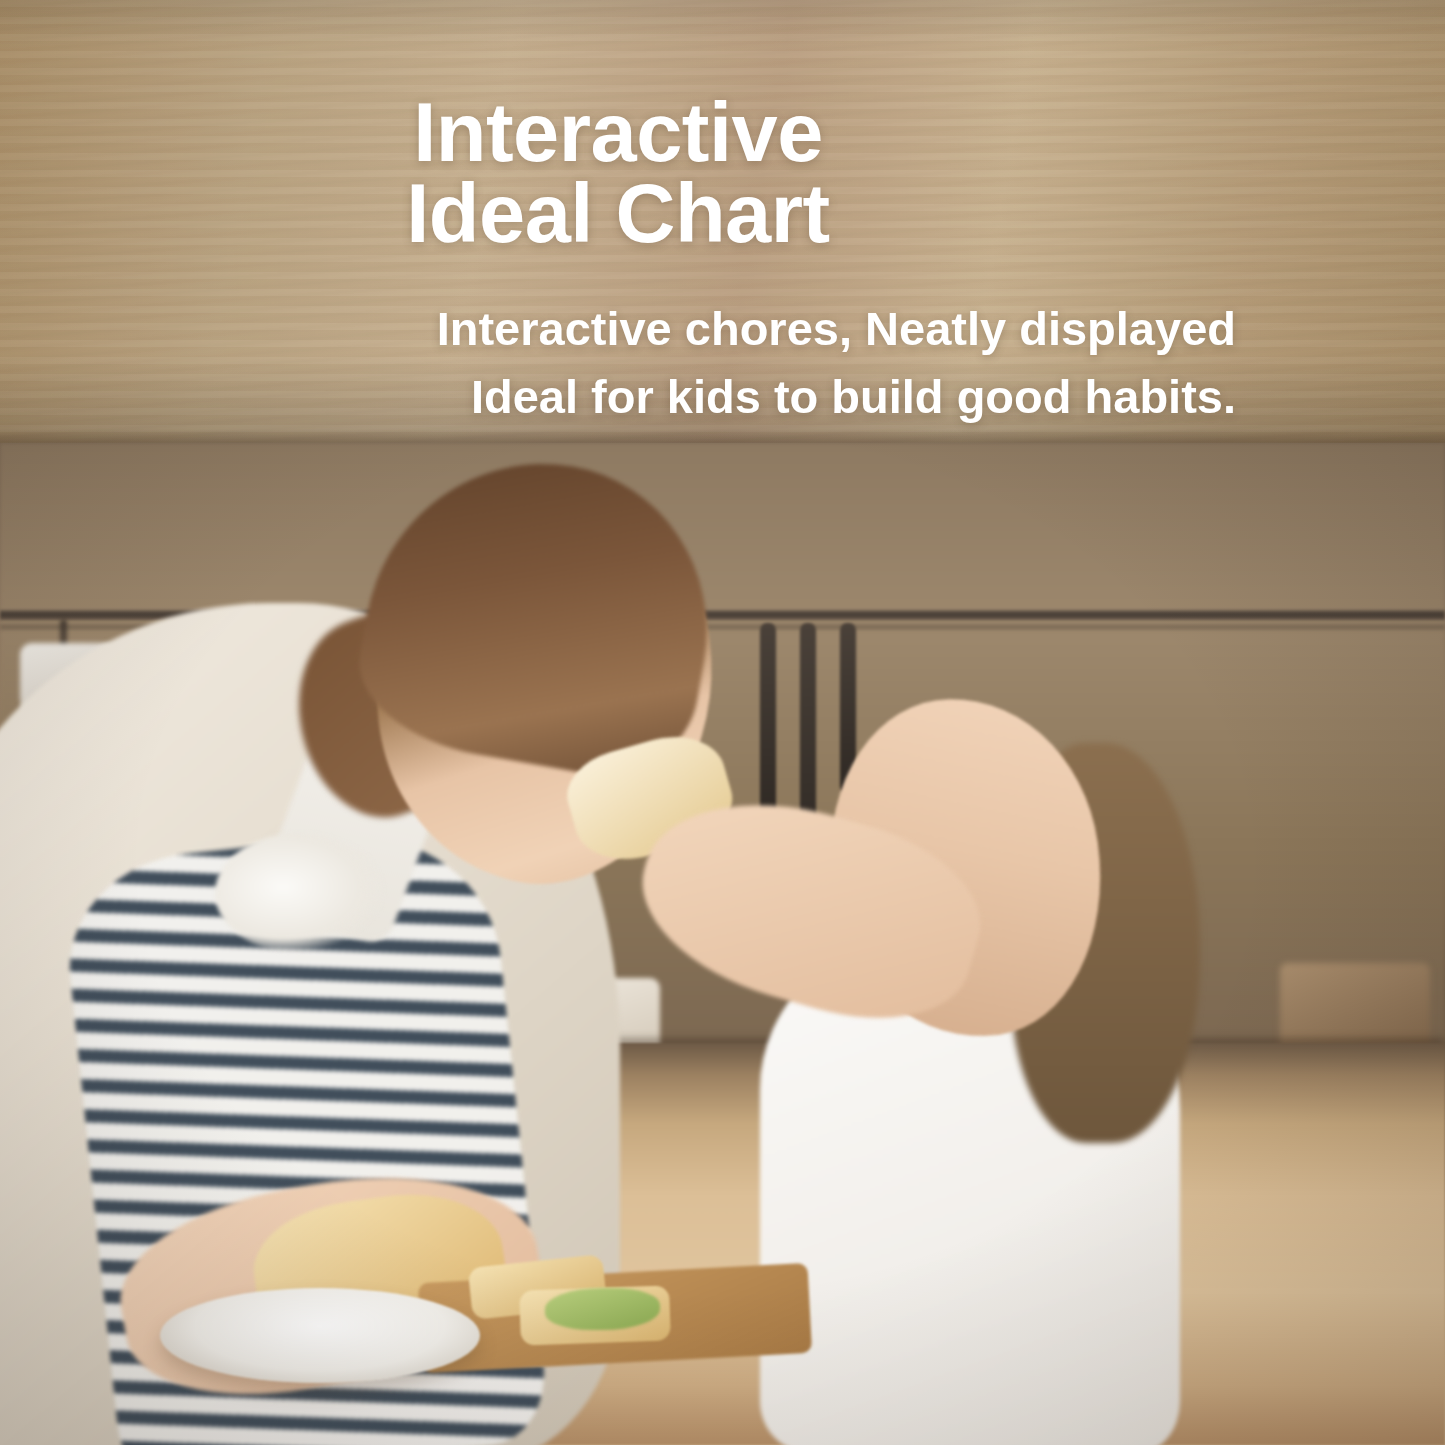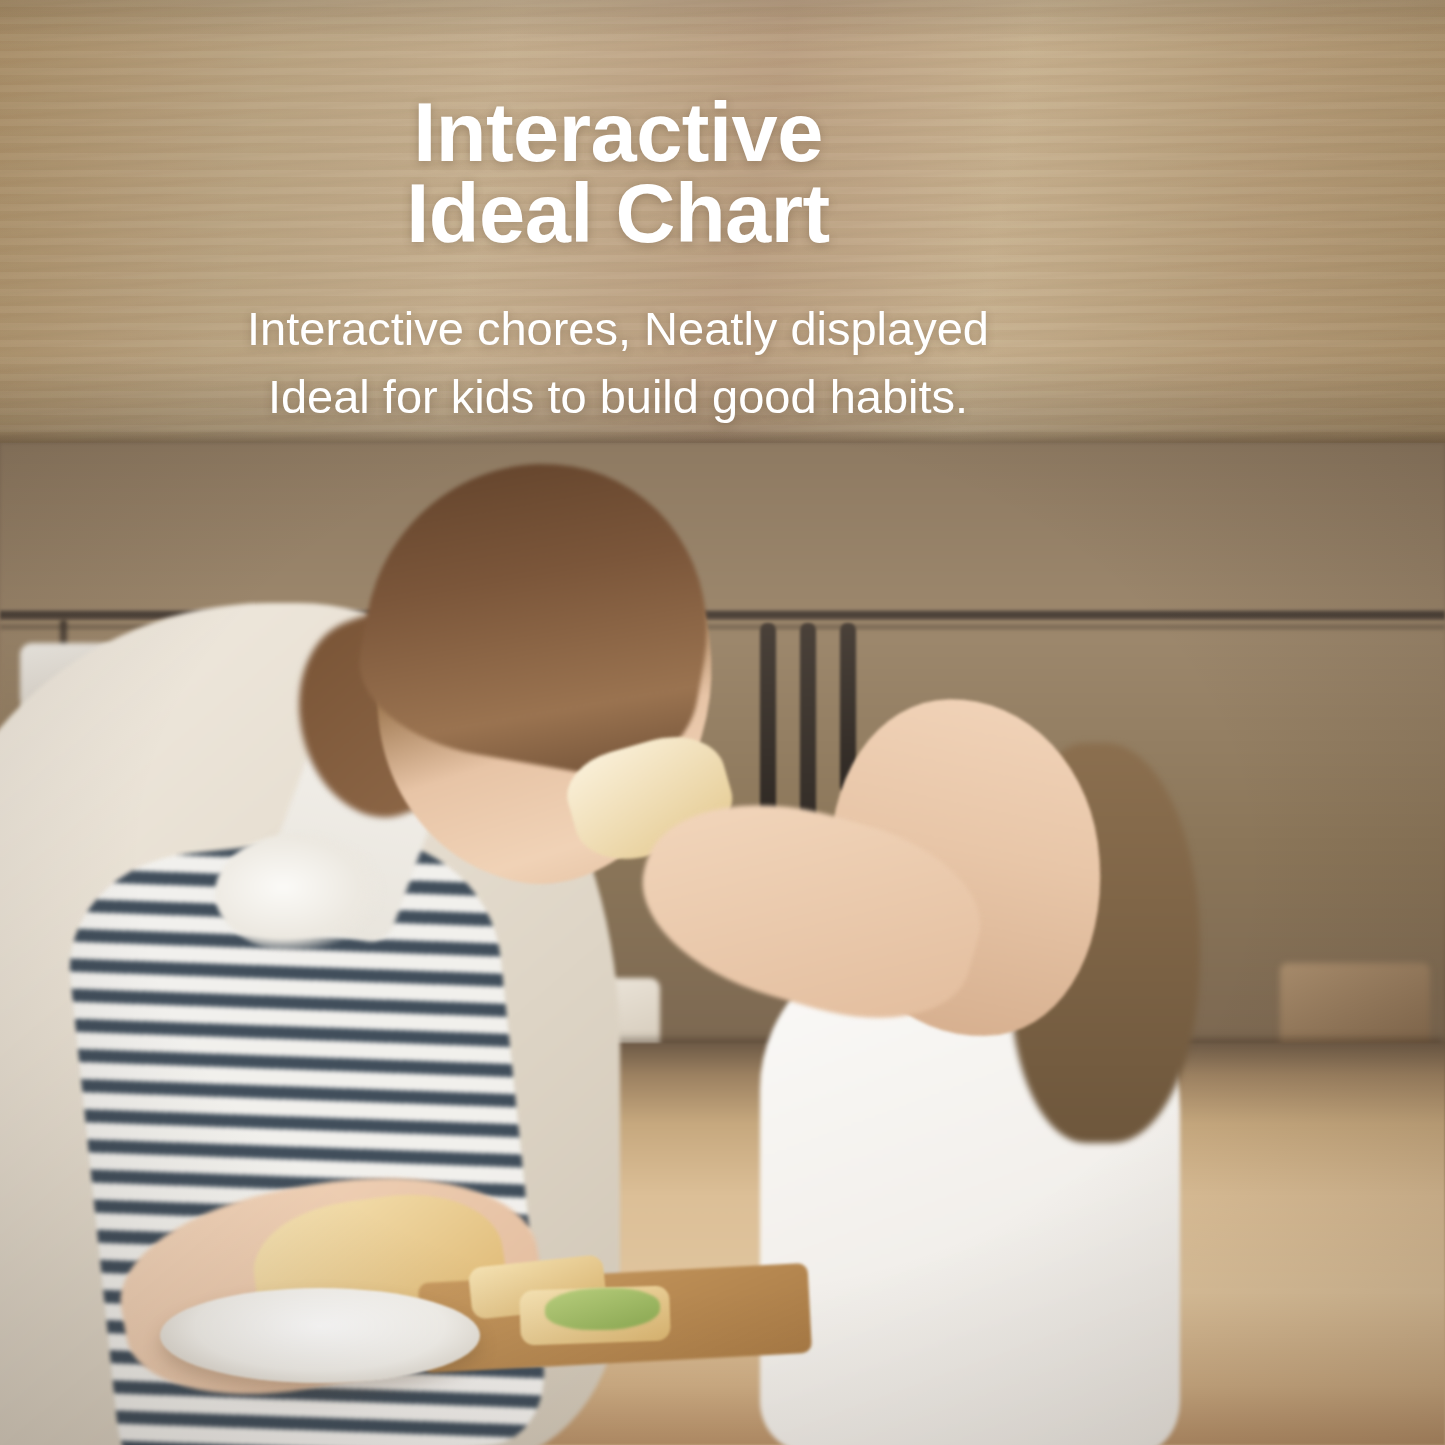--- a/index.html
+++ b/index.html
@@ -43,23 +43,24 @@
     font-weight: bold;
     line-height: 0.98;
     letter-spacing: -0.5px;
     text-shadow: 0 2px 10px rgba(80,58,36,0.30);
   }
   .headline .l2 { display: block; }
   .subhead {
     margin-top: 40px;
     color: #ffffff;
     font-size: 47px;
-    font-weight: normal;
+    font-weight: bold;
     line-height: 1.45;
     text-shadow: 0 2px 9px rgba(80,58,36,0.30);
+    text-align: right;
   }
   .subhead .s2 { display: block; }
 
   
   .photo {
     position: absolute; left: 0; top: 443px; width: 1445px; height: 1002px;
     overflow: hidden;
     background: linear-gradient(180deg, #7d6a56 0%, #8d7762 14%, #9a8268 26%, #8a7257 40%, #6f5c46 55%, #8a7054 72%, #c2a37a 86%, #d9bd95 100%);
   }
   

